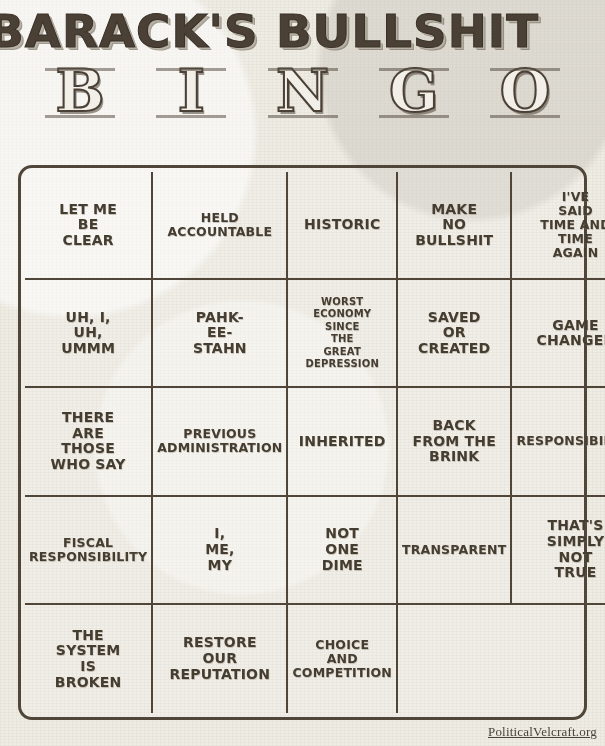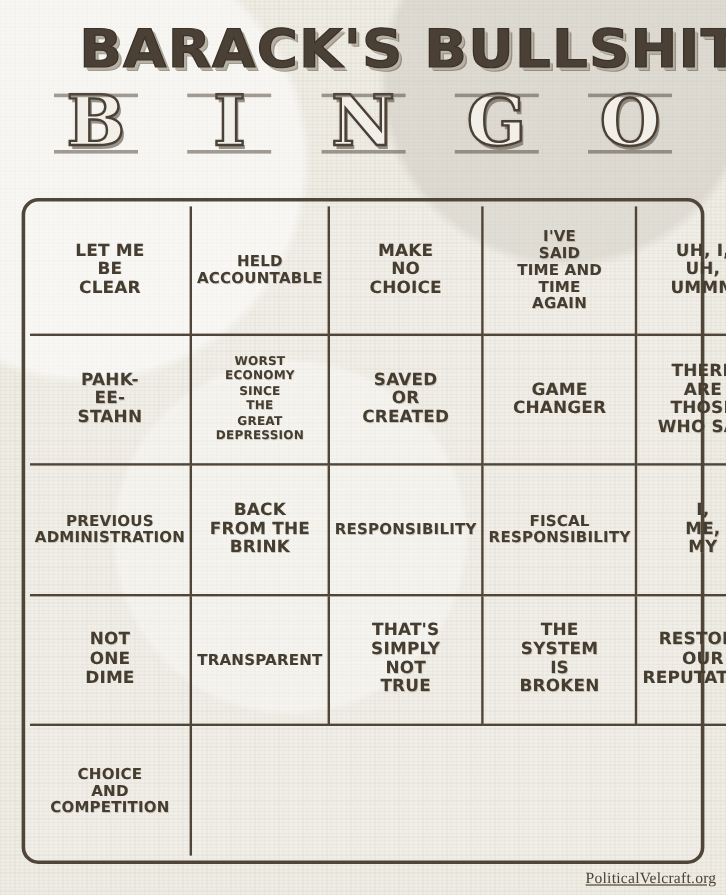--- a/index.html
+++ b/index.html
@@ -24,22 +24,22 @@
       radial-gradient(circle at 12% 18%, rgba(255,255,255,0.55) 0 22%, rgba(0,0,0,0) 23%),
       radial-gradient(circle at 78% 9%, rgba(200,196,186,0.45) 0 18%, rgba(0,0,0,0) 19%),
       radial-gradient(circle at 40% 60%, rgba(255,255,255,0.35) 0 25%, rgba(0,0,0,0) 26%),
       repeating-linear-gradient(0deg, rgba(120,115,105,0.05) 0 1px, rgba(0,0,0,0) 1px 3px),
       repeating-linear-gradient(90deg, rgba(120,115,105,0.045) 0 1px, rgba(0,0,0,0) 1px 4px);
     box-sizing: border-box;
   }
 
   
   #title-wrap {
-    text-align: right;
-    padding-top: 20px;
+    text-align: left;
+    padding-top: 10px;
   }
   #main-title {
     font-family: "DejaVu Sans", sans-serif;
     font-weight: bold;
     font-size: 44px;
     letter-spacing: 1px;
     color: #4a4036;
     -webkit-text-stroke: 1px #3a3229;
     text-shadow:
        2px 2px 0 #b9b2a4,
@@ -190,23 +190,26 @@
       <div class="cell">
           <span class="cell-text s-md">LET ME
 BE
 CLEAR</span>
         </div>
       <div class="cell">
           <span class="cell-text s-sm">HELD
 ACCOUNTABLE</span>
         </div>
       <div class="cell">
+          <span class="cell-text s-md">HISTORIC</span>
+        </div>
+      <div class="cell">
           <span class="cell-text s-md">MAKE
 NO
-CHOICE</span>
+BULLSHIT</span>
         </div>
       <div class="cell">
           <span class="cell-text s-sm">I'VE
 SAID
 TIME AND
 TIME
 AGAIN</span>
         </div>
 
       <div class="cell">
@@ -241,20 +244,23 @@
           <span class="cell-text s-md">THERE
 ARE
 THOSE
 WHO SAY</span>
         </div>
       <div class="cell">
           <span class="cell-text s-sm">PREVIOUS
 ADMINISTRATION</span>
         </div>
       <div class="cell">
+          <span class="cell-text s-md">INHERITED</span>
+        </div>
+      <div class="cell">
           <span class="cell-text s-md">BACK
 FROM THE
 BRINK</span>
         </div>
 
       <div class="cell">
           <span class="cell-text s-sm">RESPONSIBILITY</span>
         </div>
       <div class="cell">
           <span class="cell-text s-sm">FISCAL

